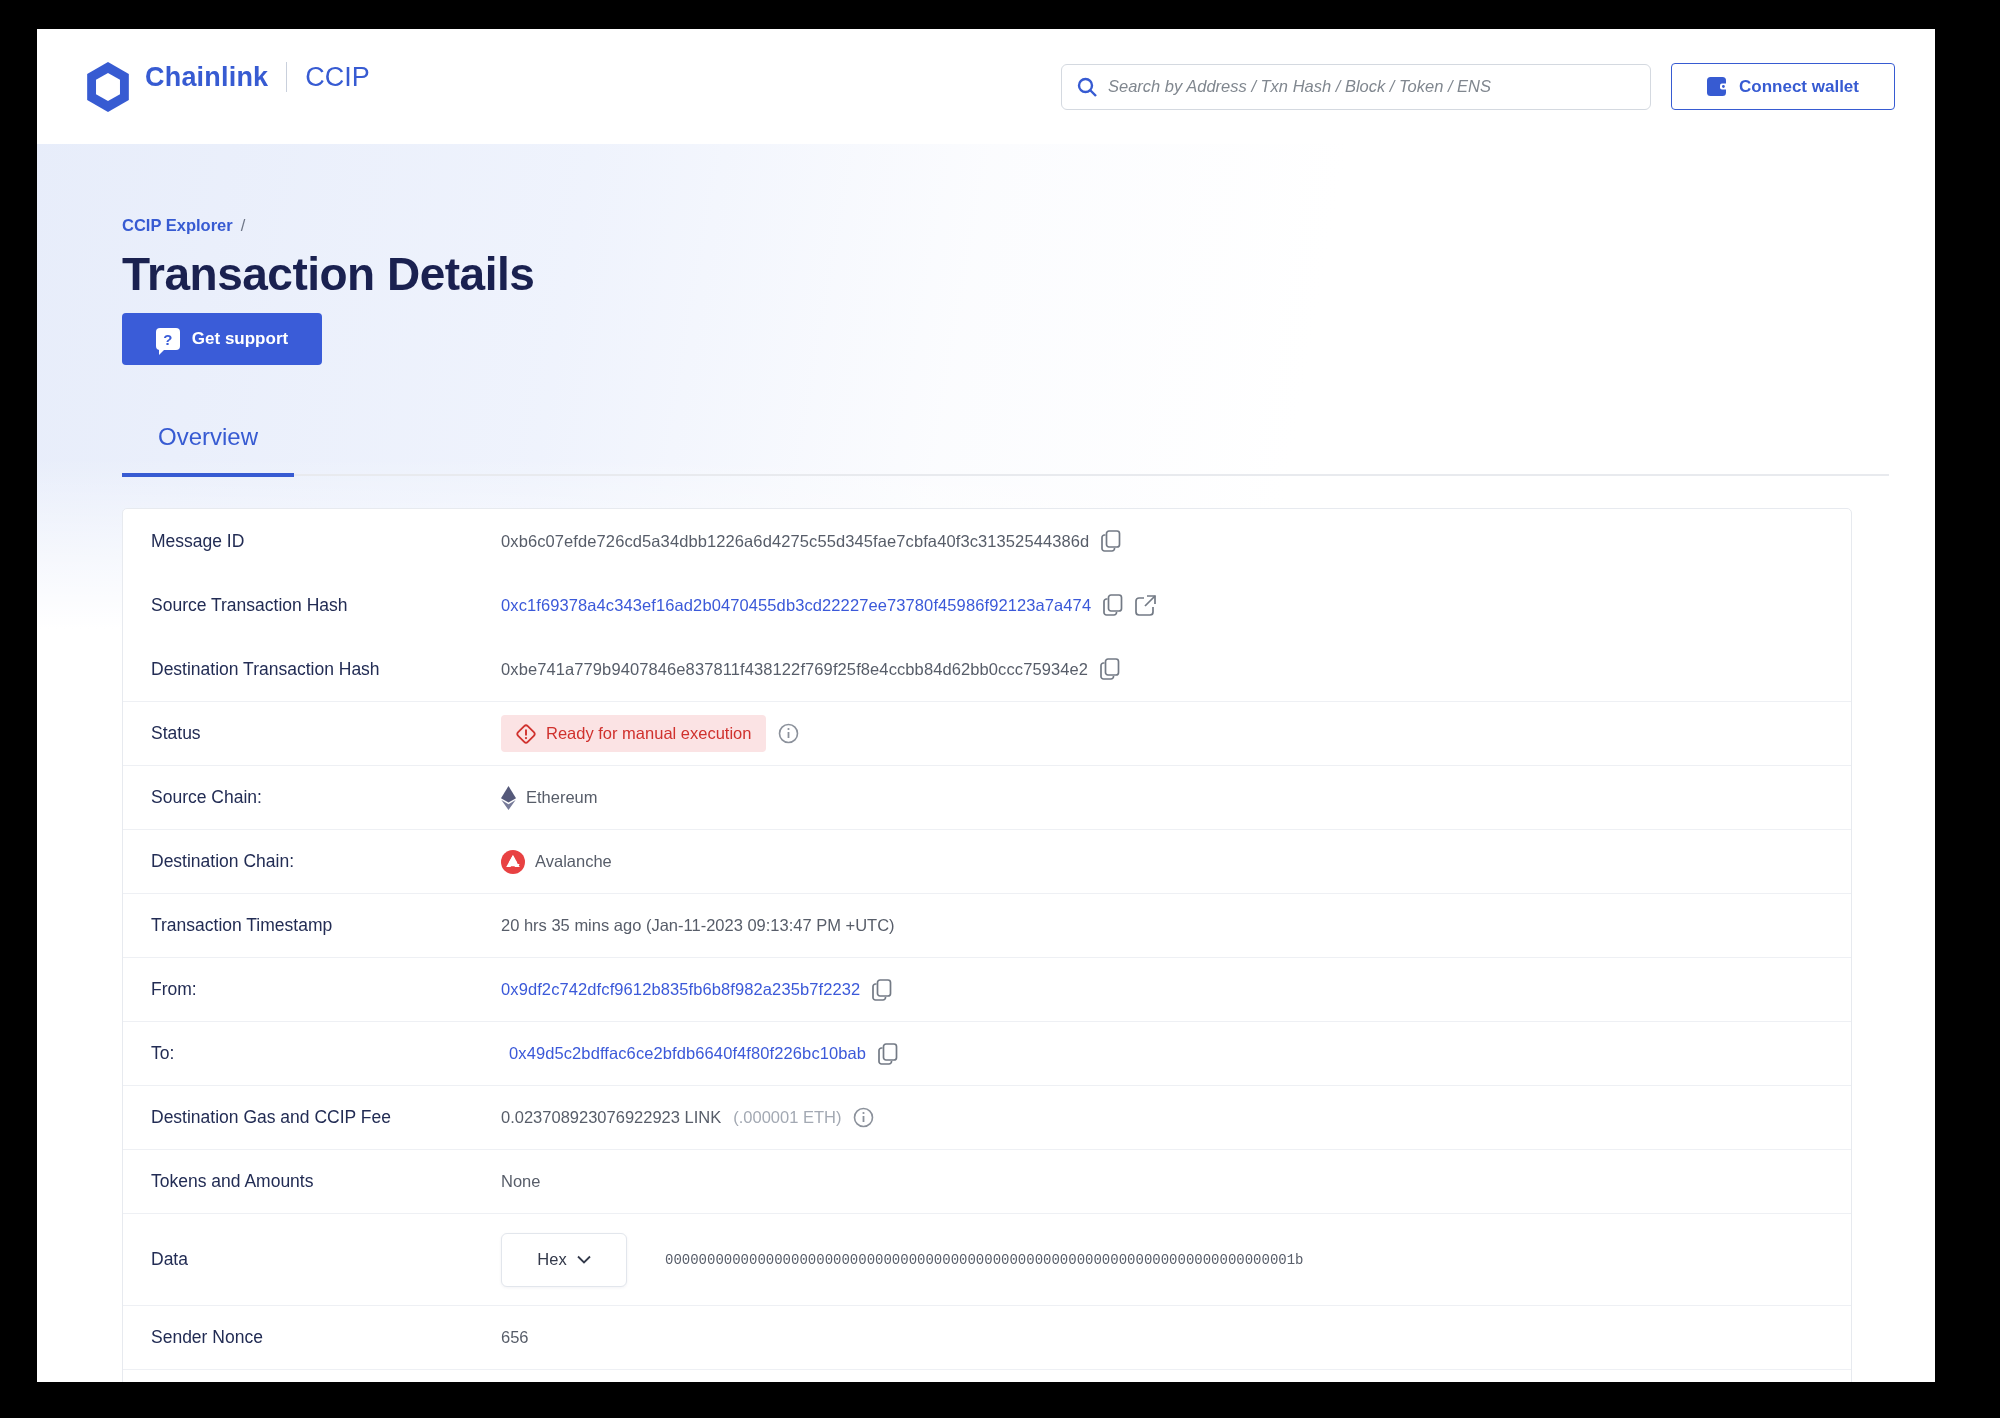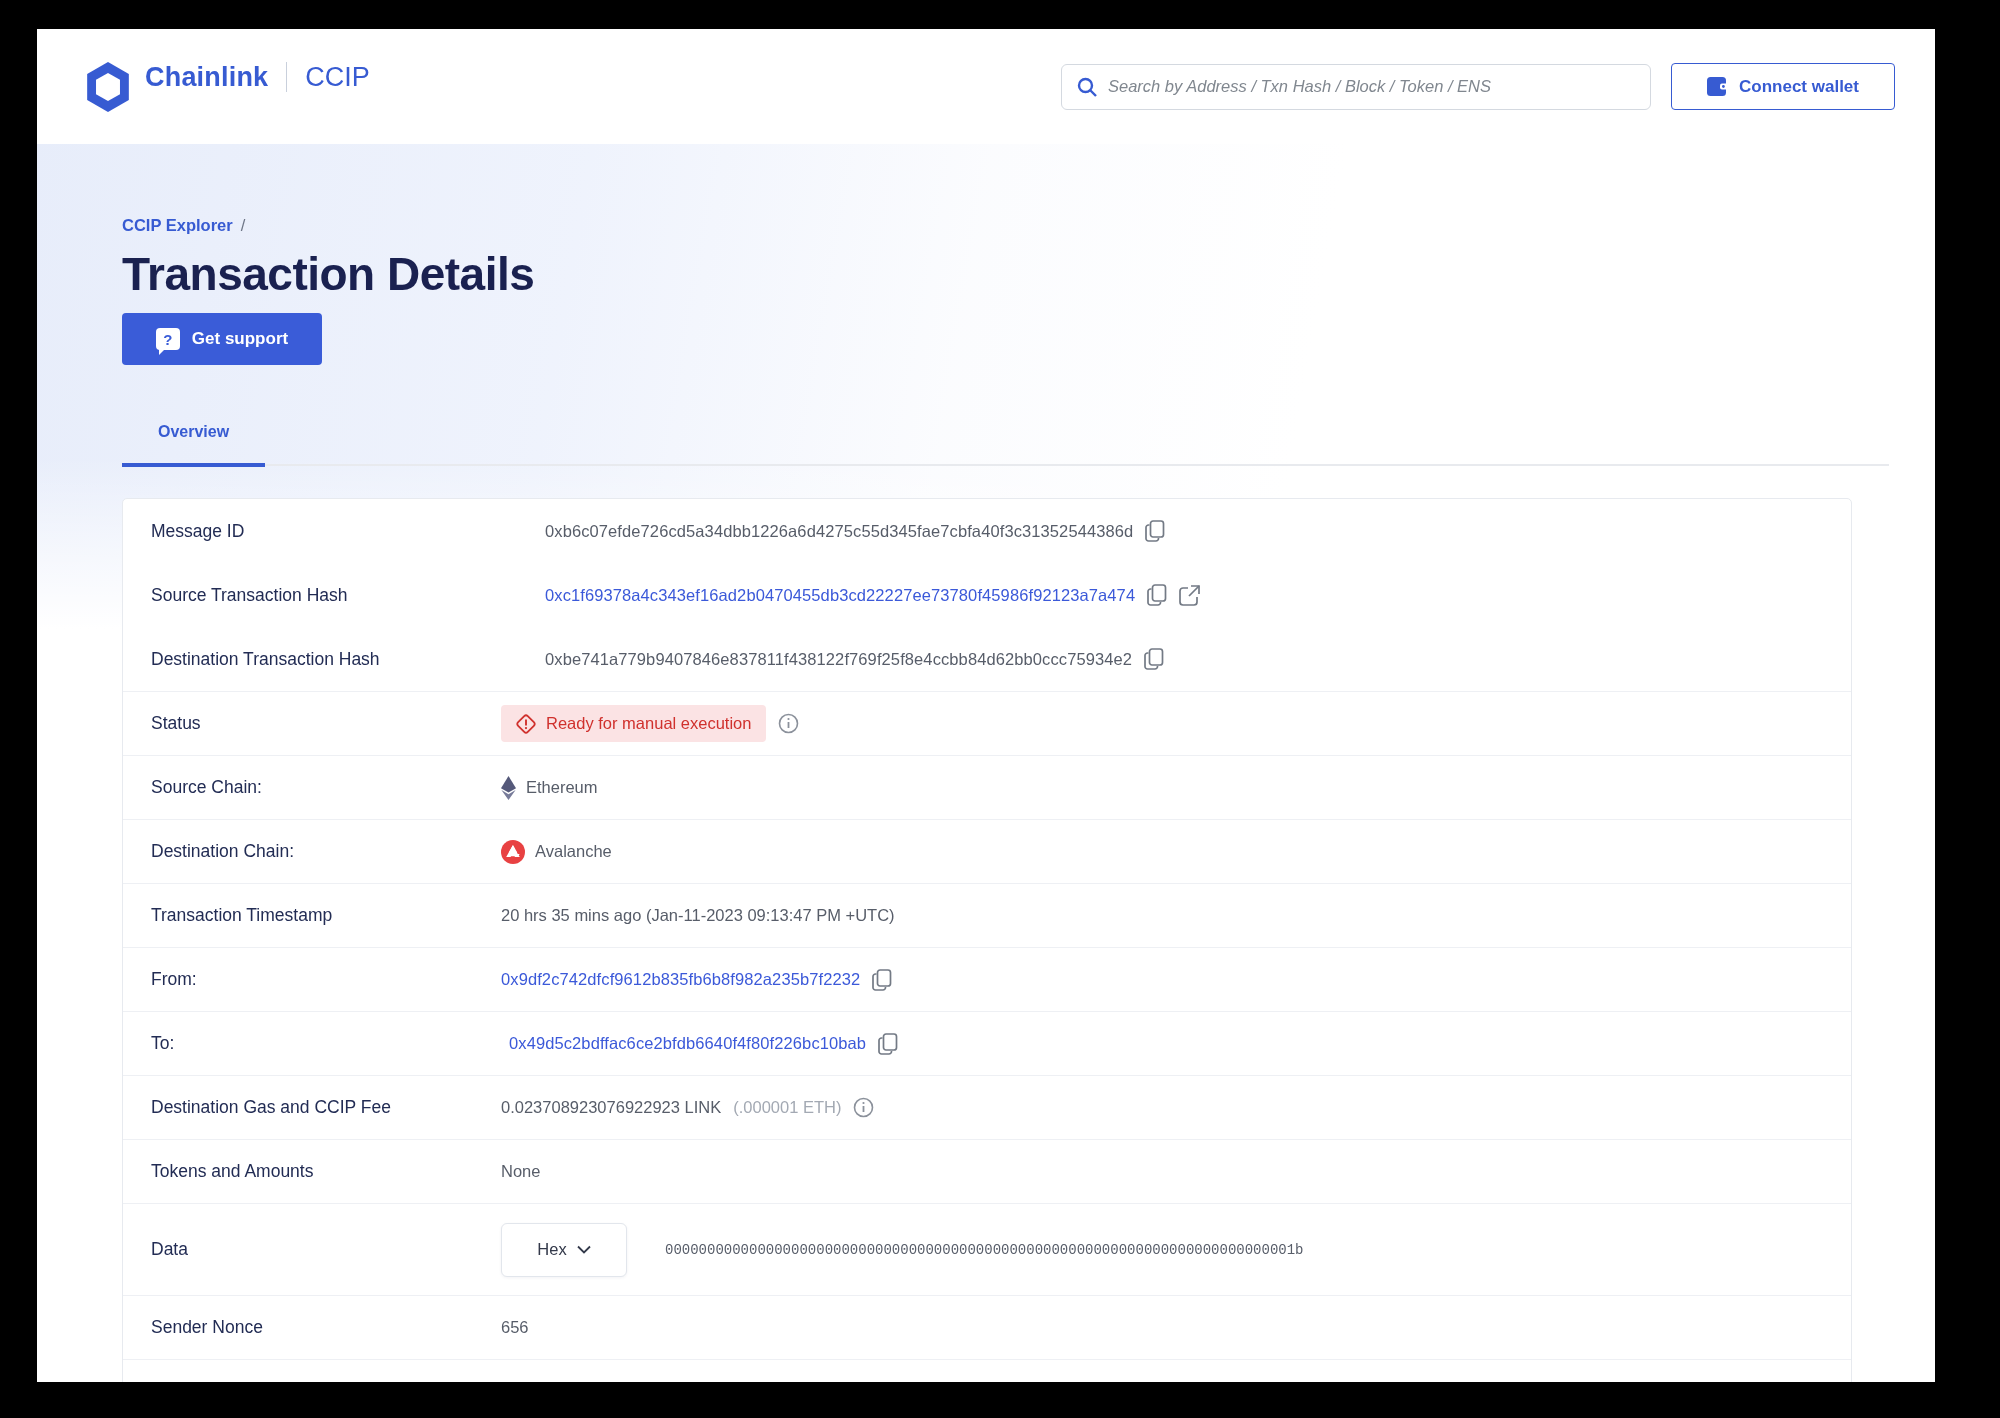--- a/index.html
+++ b/index.html
@@ -29,26 +29,26 @@
   .crumbs { display:flex; gap:8px; align-items:baseline; font-size:16.5px; font-weight:700; }
   .crumb-link { color:#375bd2; cursor:pointer; }
   .crumb-sep { color:#6e7687; font-weight:400; }
   .page-title { margin-top:12px; font-size:46px; font-weight:700; color:#1a2150; letter-spacing:-0.5px; }
   .support-btn { margin-top:12px; margin-right:37px; width:200px; height:52px; background:#3a5cd8; border:none; border-radius:4px; color:#fff; font-size:17px; font-weight:600; display:flex; align-items:center; justify-content:center; gap:12px; cursor:pointer; }
   .bubble { width:24px; height:22px; background:#fff; border-radius:4px; position:relative; display:flex; align-items:center; justify-content:center; color:#3a5cd8; font-weight:700; font-size:15px; }
   .bubble:after { content:""; position:absolute; left:3px; bottom:-5px; border:5px solid transparent; border-top-color:#fff; border-left-color:#fff; }
 
   
   .tabbar { position:relative; margin-top:58px; border-bottom:2px solid #e8eaee; }
-  .tab { display:inline-block; padding:0 36px 22px; font-size:16px; font-weight:700; color:#375bd2; border-bottom:4px solid #375bd2; margin-bottom:-3px; cursor:pointer; }
+  .tab { display:inline-block; padding:0 36px 22px; font-size:24px; font-weight:400; color:#375bd2; border-bottom:4px solid #375bd2; margin-bottom:-3px; cursor:pointer; }
 
   
   .card { position:relative; margin-top:32px; width:1730px; background:#fff; border:1px solid #e7eaef; border-radius:5px 5px 0 0; }
   .row { display:flex; align-items:center; min-height:64px; padding:0 28px; border-top:1px solid #eef0f4; }
-  .row.first, .row.grouped { border-top:none;gap:44px; }
+  .row.first, .row.grouped { border-top:none; }
   .row-label { flex:0 0 350px; font-size:17.5px; color:#222c54; font-weight:400; }
   .row-value { display:flex; align-items:center; gap:12px; font-size:16.5px; color:#575d69; }
   .hash { letter-spacing:0.1px; }
   .link { color:#3b59d9; cursor:pointer; text-decoration:none; }
   .icon-btn { display:inline-flex; align-items:center; justify-content:center; cursor:pointer; background:none; border:none; padding:0; }
   .status-badge { display:inline-flex; align-items:center; gap:10px; height:37px; padding:0 15px; background:#fbe3e4; border-radius:4px; color:#d0312d; font-size:16.5px; font-weight:500; }
   .chain { display:inline-flex; align-items:center; gap:10px; color:#575d69; }
   .fee-secondary { color:#a3a9b3; }
   .data-row { min-height:92px; }
   .hex-select { width:126px; height:54px; border:1px solid #e2e6ec; border-radius:6px; background:#fff; box-shadow:0 1px 3px rgba(30,40,80,0.06); display:flex; align-items:center; justify-content:center; gap:10px; font-size:16.5px; color:#33394a; cursor:pointer; margin-right:26px; }

